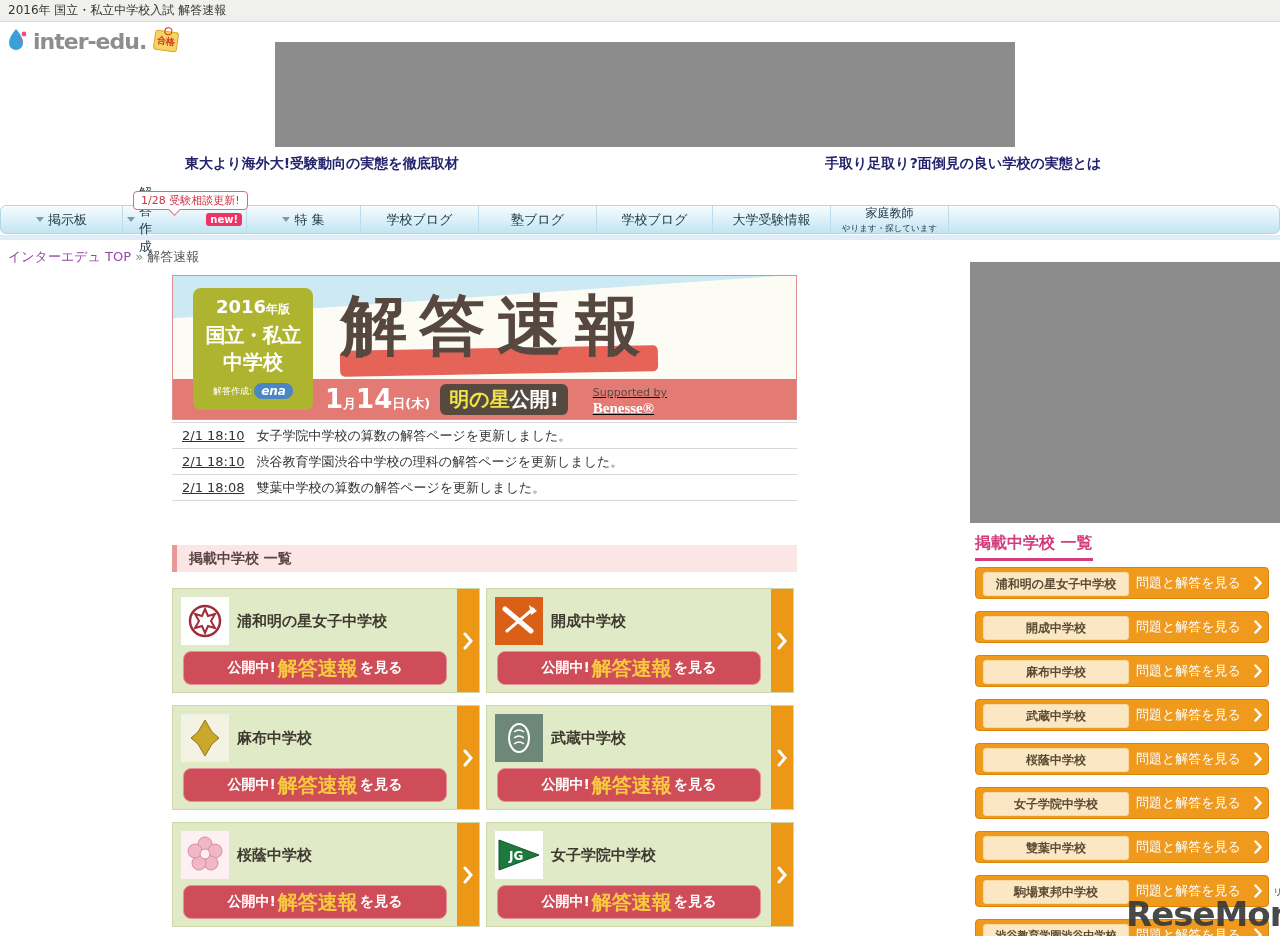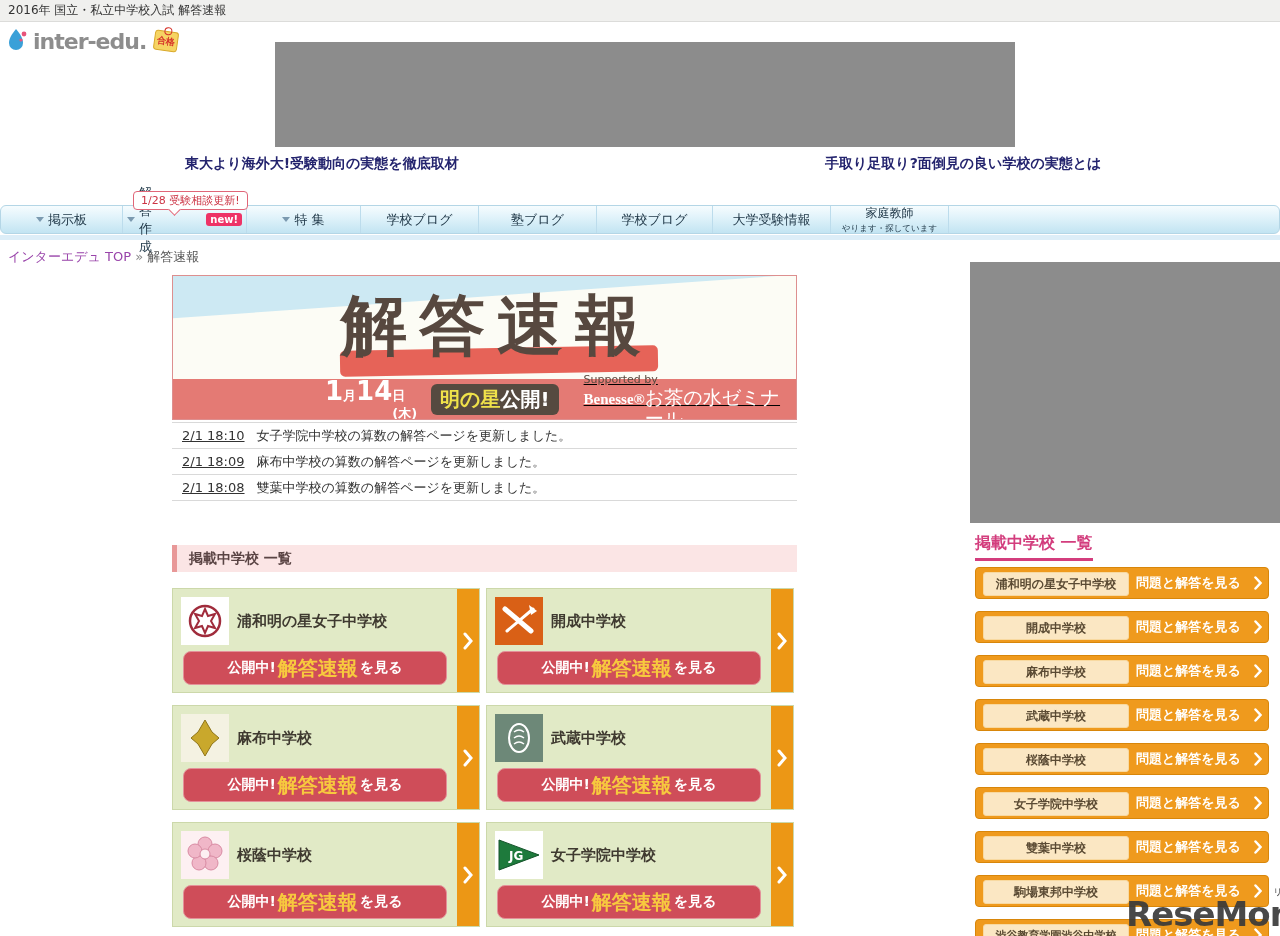--- a/index.html
+++ b/index.html
@@ -112,21 +112,21 @@
   
   .side-ad { position:absolute; left:970px; top:262px; width:310px; height:261px; background:#8c8c8c; cursor:pointer; }
   .side-head { position:absolute; left:975px; top:533px; font-size:16px; font-weight:bold; color:#d33d7d;
                padding-bottom:4px; border-bottom:3px solid #d33d7d; }
   .side-btn { position:absolute; left:975px; width:294px; height:32px; background:#ef9a1d;
               border:1px solid #d8860a; border-radius:4px; cursor:pointer; }
   .side-label { position:absolute; left:7px; top:4px; width:146px; height:24px; background:#fbe7c3;
                 border:1px solid #f8d9a0; border-radius:3px; font-size:12px; font-weight:bold; color:#5a4a33;
                 line-height:22px; text-align:center; overflow:hidden; white-space:nowrap; }
   .side-action { position:absolute; left:160px; right:6px; top:0; height:30px; display:flex; align-items:center;
-                 justify-content:space-between; color:#fff; font-weight:bold; font-size:13px; white-space:nowrap; }
+                 justify-content:space-between; color:#fff; font-weight:normal; font-size:13px; white-space:nowrap; }
 
   
   .watermark { position:absolute; left:1126px; top:888px; color:rgba(58,58,58,.92); z-index:9; line-height:1; }
   .watermark .ruby { display:block; text-align:right; font-size:9px; margin-bottom:0; padding-right:6px; }
   .watermark .wm { font-size:34px; font-weight:bold; letter-spacing:-1px; }
 
   .chev-svg { display:block; }
 </style>
 </head>
 <body>
@@ -219,32 +219,40 @@
           <span class="n">14</span>
           <span class="u">日(木)</span>
       </span>
       <span class="open-box">
         <span class="hl">明の星</span><span class="wh">公開!</span>
       </span>
       <span class="supported">
         <span class="sb">Supported by</span>
         <span class="brands">
           <span class="benesse">Benesse®</span>
-          <span class="ocha">お茶の水ゼミナール</span>
-        </span>
-      </span>
+        </span>
+      </span>
+    </div>
+    <div class="olive">
+      <div class="yr"><span class="big">2016</span><span class="sm">年版</span></div>
+      <div class="l1">国立・私立</div>
+      <div class="l2">中学校</div>
+      <div class="maker">
+        <span>解答作成:</span>
+        <span class="ena-pill">ena</span>
+      </div>
     </div>
   </div>
 
   <div class="news">
     <div class="news-row">
       <span class="news-time">2/1 18:10</span><span>女子学院中学校の算数の解答ページを更新しました。</span>
     </div>
     <div class="news-row">
-      <span class="news-time">2/1 18:09</span><span>麻布中学校の算数の解答ページを更新しました。</span>
+      <span class="news-time">2/1 18:10</span><span>渋谷教育学園渋谷中学校の理科の解答ページを更新しました。</span>
     </div>
     <div class="news-row">
       <span class="news-time">2/1 18:08</span><span>雙葉中学校の算数の解答ページを更新しました。</span>
     </div>
   </div>
 
   <div class="sec-head">掲載中学校 一覧</div>
 
   <div class="card" style="left:172px; top:588px;">
     <div class="emblem em-white">

